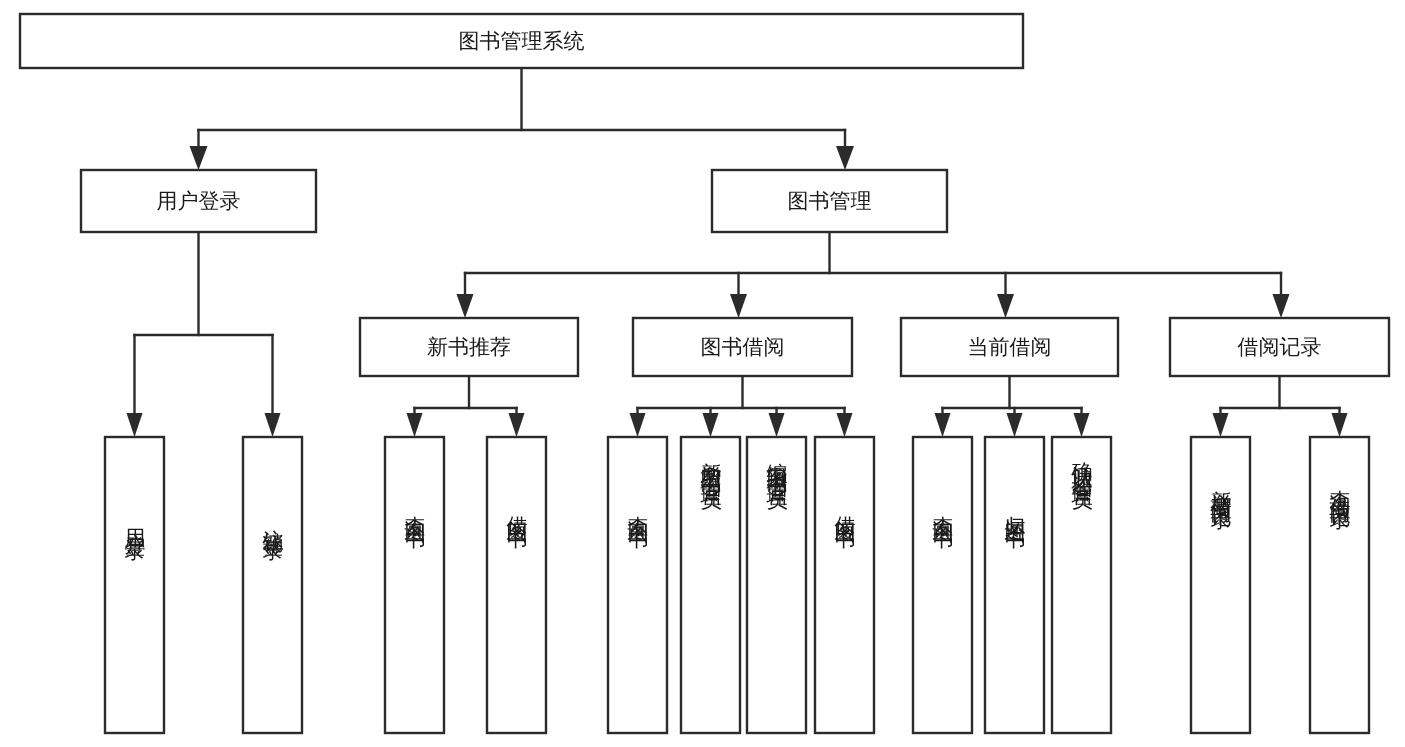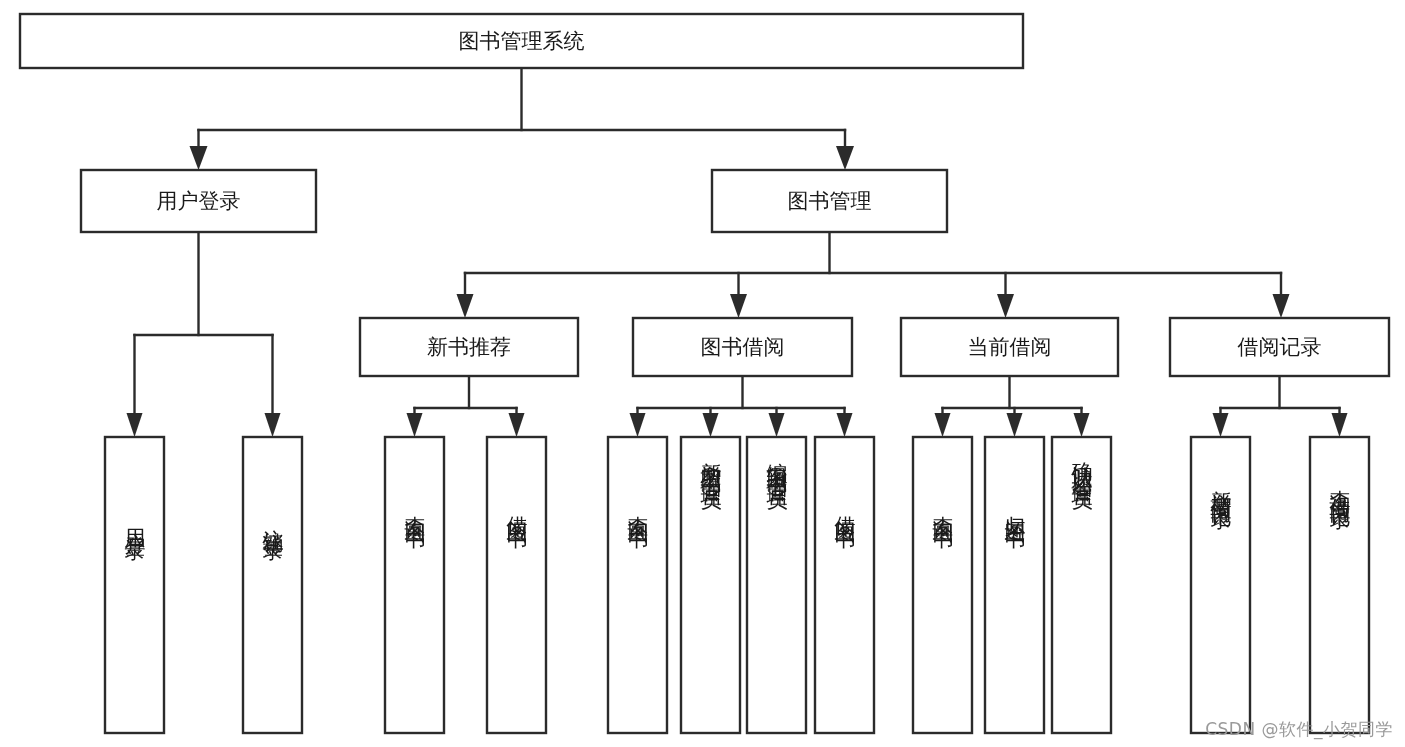--- a/index.html
+++ b/index.html
@@ -222,15 +222,14 @@
   <div class="vert-label-wrap" style="left:1052px; top:437px; width:59px; height:296px;">
     <div class="vert-label" style="margin-top:8px;">确认归还（管理员）</div>
   </div>
   <div class="vert-label-wrap" style="left:1191px; top:437px; width:59px; height:296px;">
     <div class="vert-label" style="margin-top:36px;">新增借阅记录</div>
   </div>
   <div class="vert-label-wrap" style="left:1310px; top:437px; width:59px; height:296px;">
     <div class="vert-label" style="margin-top:36px;">查询借阅记录</div>
   </div>
 
-  <div id="watermark">CSDN @软件_小贺同学</div>
 
 </div>
 
 </body></html>

